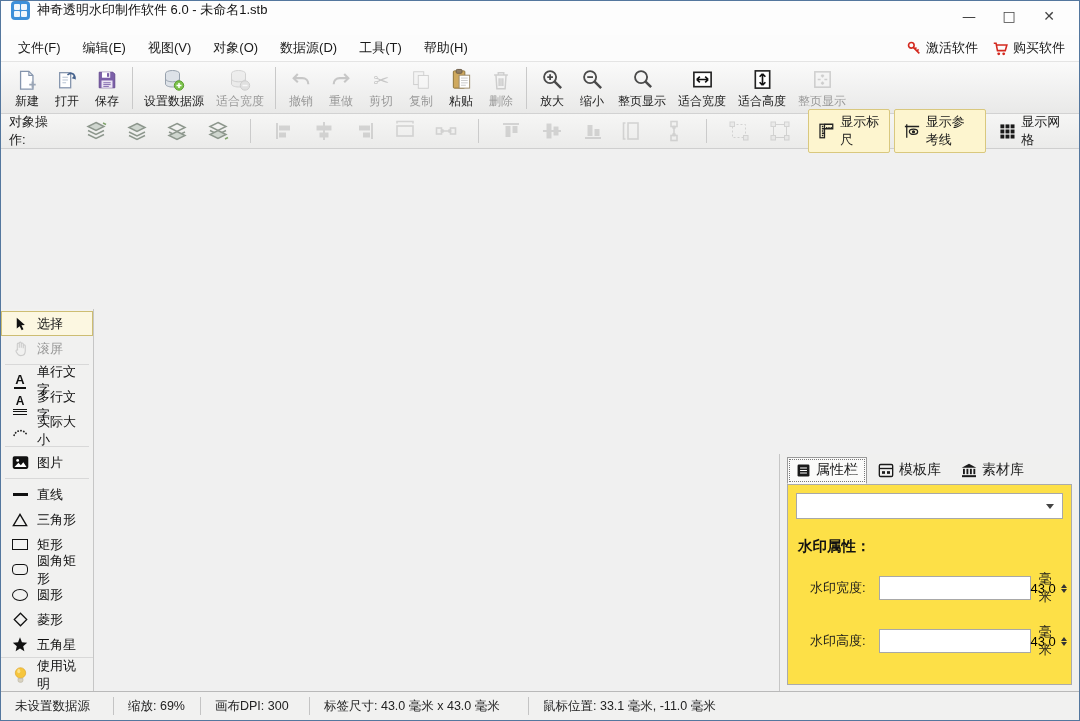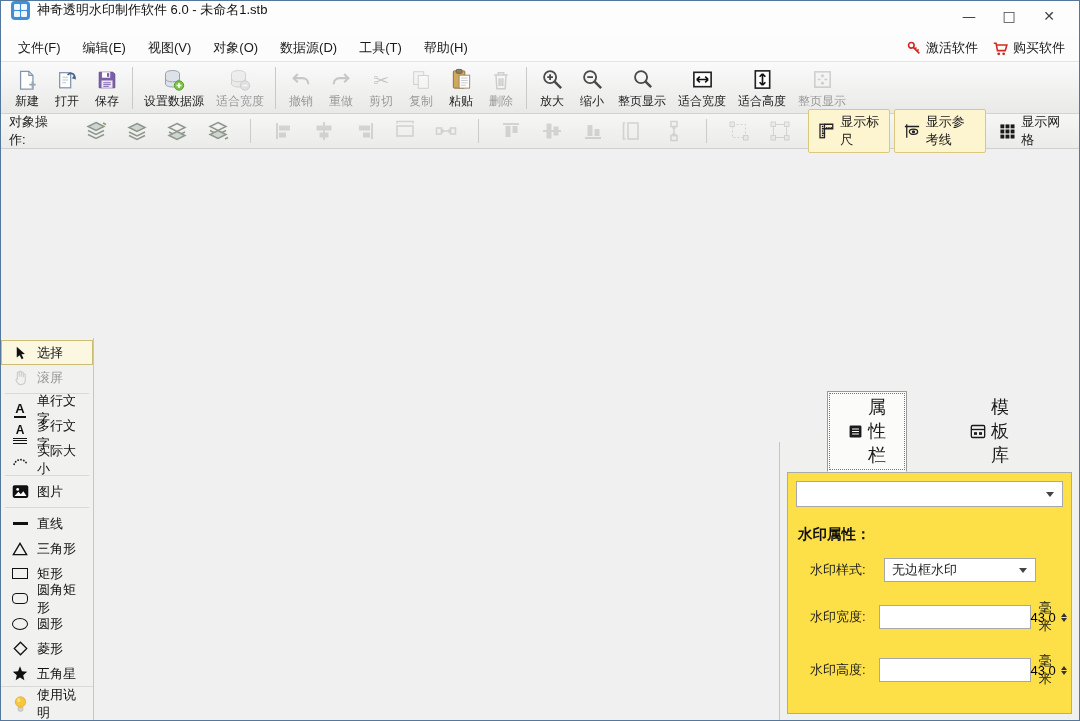--- a/index.html
+++ b/index.html
@@ -78,21 +78,21 @@
   .vtick { position:absolute; right:0; height:1px; width:13px; background:#444; }
   .vlabel { position:absolute; left:1px; font-size:10px; color:#333; writing-mode:vertical-rl; font-family:"DejaVu Sans",sans-serif; }
   .checkerboard { position:absolute; left:172px; top:97px; width:346px; height:346px;
     background:
       repeating-conic-gradient(#d7d7d7 0 25%, #ffffff 0 50%) 0 0 / 16px 16px; }
 
   
   .right-panel { width:300px; flex:0 0 300px; background:#f0f0ef; border-left:1px solid #c6c6c6;
     display:flex; flex-direction:column; padding:3px 7px 6px; }
   .rp-tabs { display:flex; align-items:flex-end; gap:2px; height:27px; }
-  .rp-tab { display:flex; align-items:center; gap:5px; padding:3px 20px 4px; font-size:18px; border:1px solid transparent;margin-left:40px; }
+  .rp-tab { display:flex; align-items:center; gap:5px; padding:3px 8px 4px; font-size:14px; border:1px solid transparent; }
   .rp-tab.active { background:#fbfbfa; border-color:#9a9a9a; outline:1px dotted #777; outline-offset:-3px; border-bottom-color:#fbfbfa; }
   .rp-body { flex:1; border:1px solid #ababab; background:#fde047; padding:8px; display:flex; flex-direction:column; }
   .rp-dropdown { height:26px; background:#fff; border:1px solid #a8a8a8; display:flex; align-items:center;
     padding:0 8px; position:relative; }
   .caret { width:0; height:0; border-left:4px solid transparent; border-right:4px solid transparent;
     border-top:5px solid #444; position:absolute; right:8px; top:50%; margin-top:-2px; }
   .wm-title { font-size:14.5px; font-weight:bold; color:#111; margin:18px 2px 14px; }
   .prop-row { display:flex; align-items:center; margin:0 0 17px 14px; font-size:13px; }
   .prop-label { width:74px; color:#1a1a1a; }
   .style-select { width:152px; height:24px; background:#fff; border:1px solid #a8a8a8; display:flex;
@@ -663,27 +663,20 @@
           <span>素材库</span>
         </div>
       </div>
       <div class="rp-body">
         <div class="rp-dropdown">
           <span></span>
           <span class="caret"></span>
         </div>
         <div class="wm-title">水印属性：</div>
         <div class="prop-row">
-          <span class="prop-label">水印样式:</span>
-          <div class="style-select">
-            <span>无边框水印</span>
-            <span class="caret"></span>
-          </div>
-        </div>
-        <div class="prop-row">
           <span class="prop-label">水印宽度:</span>
           <div class="spinbox">
             <input class="spin-input" value="43.0" style="">
             <span class="spin-arrows">
                 <b class="spin-up"></b>
                 <b class="spin-down"></b>
               </span>
           </div>
           <span class="unit">毫米</span>
         </div>
@@ -695,14 +688,25 @@
                 <b class="spin-up"></b>
                 <b class="spin-down"></b>
               </span>
           </div>
           <span class="unit">毫米</span>
         </div>
       </div>
     </div>
   </div>
 
+  <div class="statusbar">
+    <span class="sb-seg" style="min-width:112px">未设置数据源</span>
+    <span class="sb-div"></span>
+    <span class="sb-seg" style="min-width:86px">缩放: 69%</span>
+    <span class="sb-div"></span>
+    <span class="sb-seg" style="min-width:108px">画布DPI: 300</span>
+    <span class="sb-div"></span>
+    <span class="sb-seg" style="min-width:218px">标签尺寸: 43.0 毫米 x 43.0 毫米</span>
+    <span class="sb-div"></span>
+    <span class="sb-seg">鼠标位置: 33.1 毫米, -11.0 毫米</span>
+  </div>
 
 </div>
 
 </body></html>

